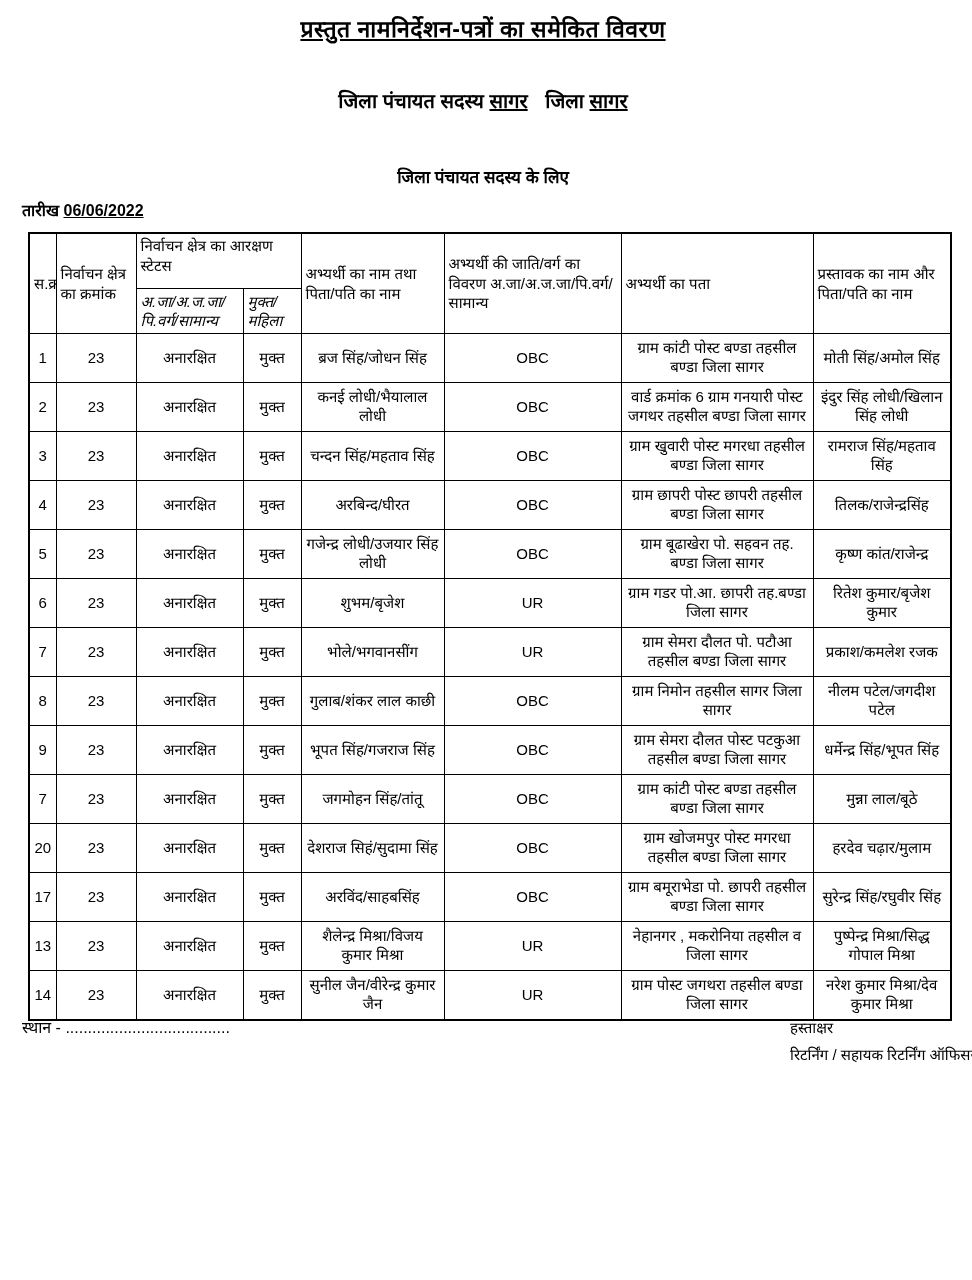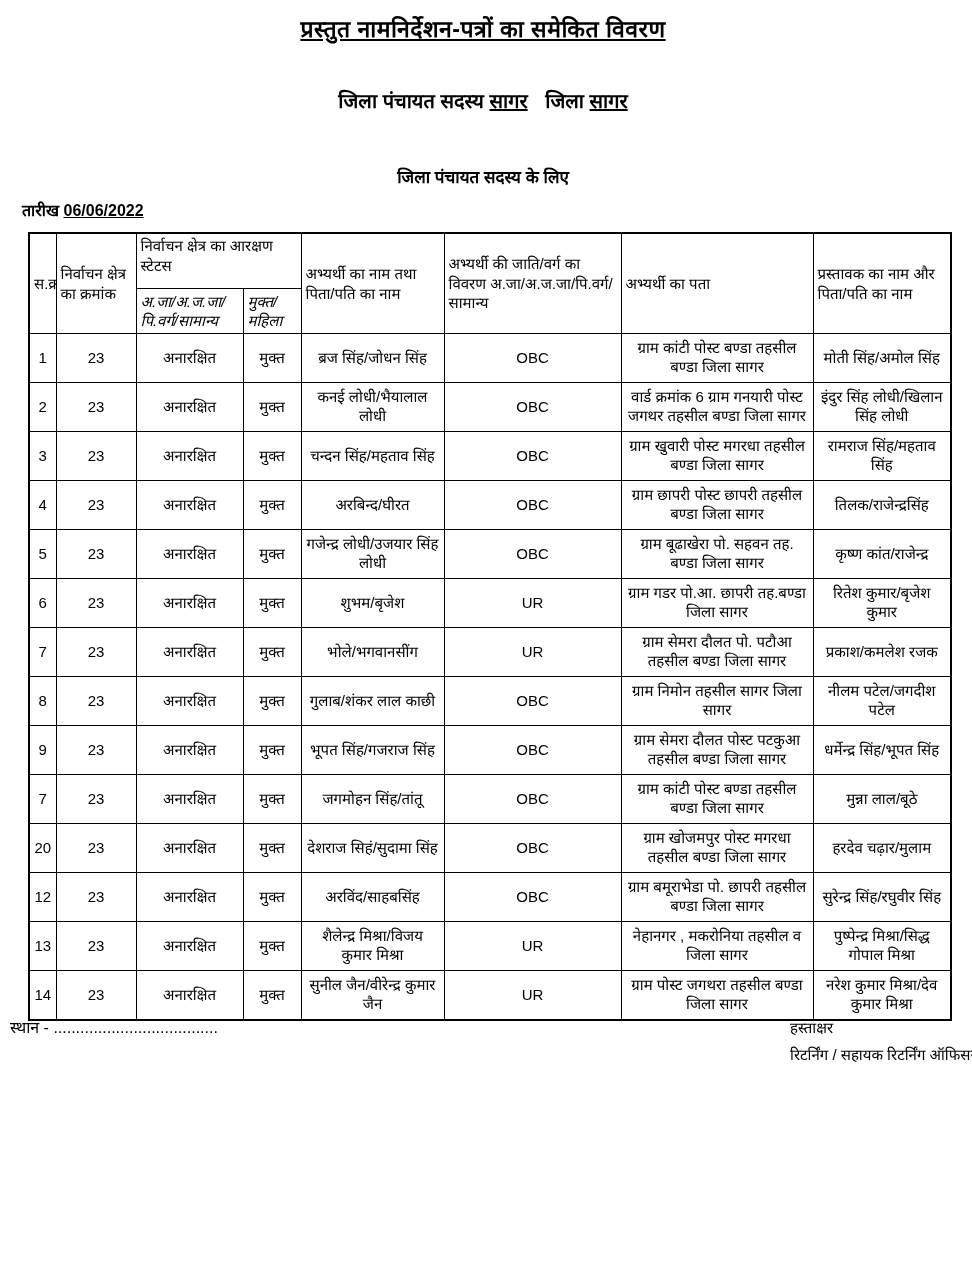--- a/index.html
+++ b/index.html
@@ -68,21 +68,21 @@
   table.nom thead tr.sub th { height: 40px; vertical-align: middle; font-style: italic; }
   table.nom th.res-status { vertical-align: top; margin-top: 6px; }
   table.nom td {
     text-align: center;
     vertical-align: middle;
     height: 44px;
     line-height: 1.25;
   }
   .footer-left {
     position: absolute;
-    left: 10px;
+    left: 22px;
     top: 1014px;
     font-size: 16px;
     line-height: 1.7;
     white-space: nowrap;
   }
   .footer-right {
     position: absolute;
     left: 790px;
     top: 1014px;
     font-size: 15px;
@@ -255,21 +255,21 @@
     <td>23</td>
     <td>अनारक्षित</td>
     <td>मुक्त</td>
     <td>देशराज सिहं/सुदामा सिंह</td>
     <td>OBC</td>
     <td>ग्राम खोजमपुर पोस्ट मगरधा तहसील बण्डा जिला सागर</td>
     <td>हरदेव चढ़ार/मुलाम</td>
   </tr>
 
   <tr>
-    <td>12</td>
+    <td>17</td>
     <td>23</td>
     <td>अनारक्षित</td>
     <td>मुक्त</td>
     <td>अरविंद/साहबसिंह</td>
     <td>OBC</td>
     <td>ग्राम बमूराभेडा पो. छापरी तहसील बण्डा जिला सागर</td>
     <td>सुरेन्द्र सिंह/रघुवीर सिंह</td>
   </tr>
 
   <tr>

